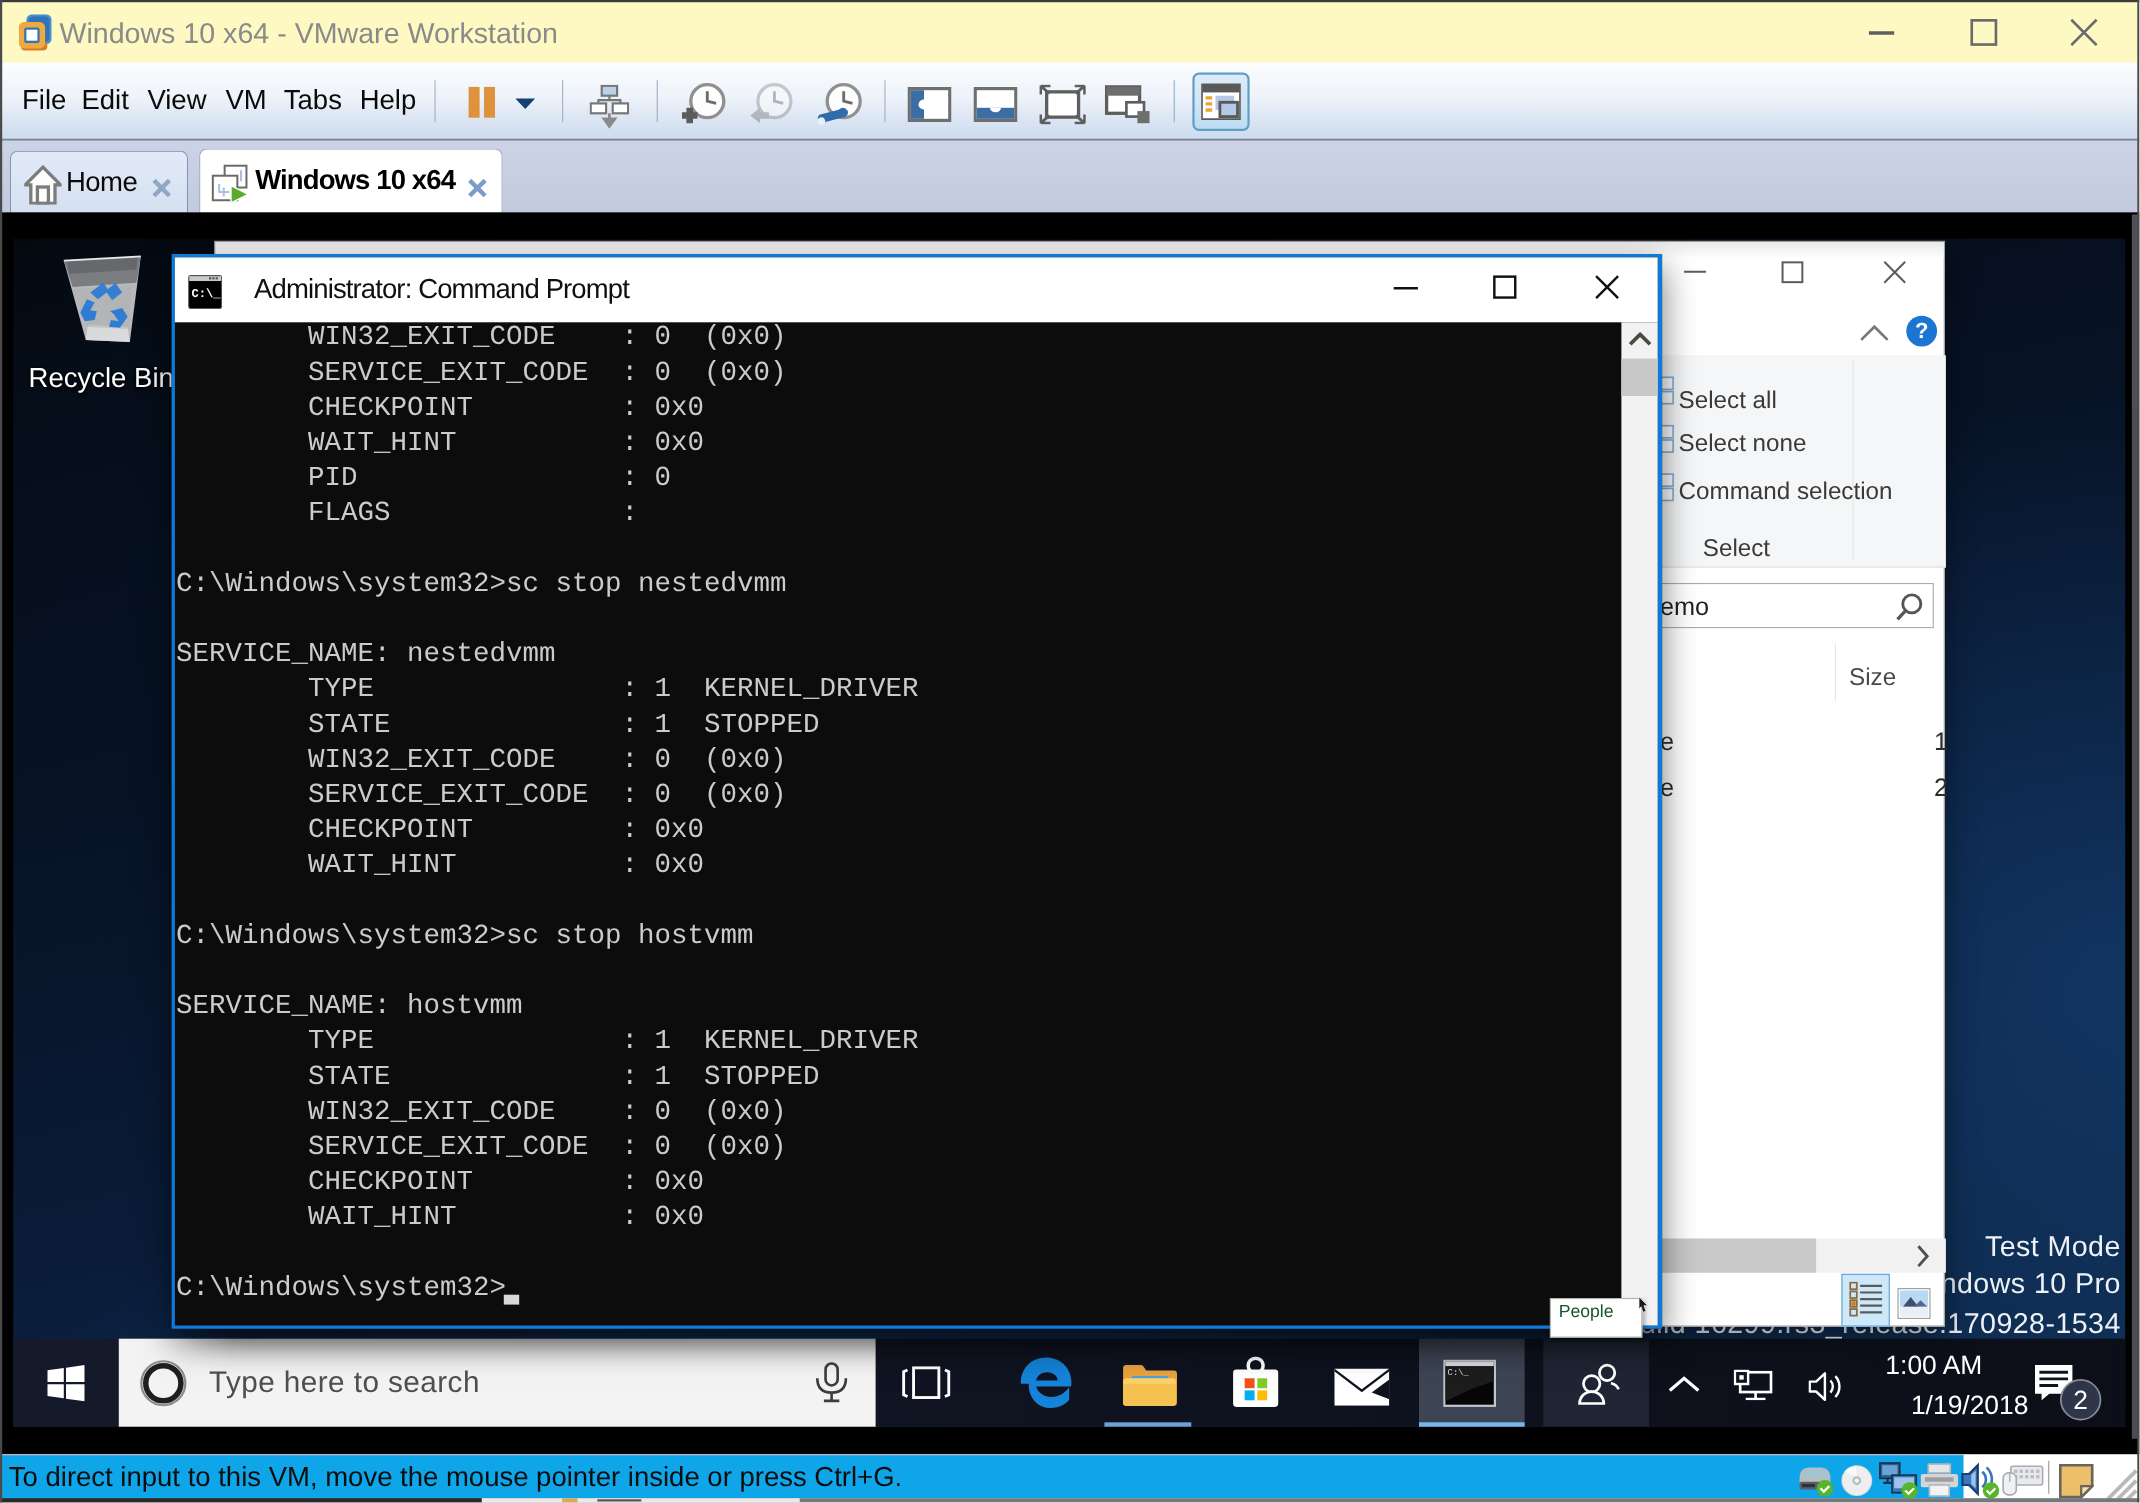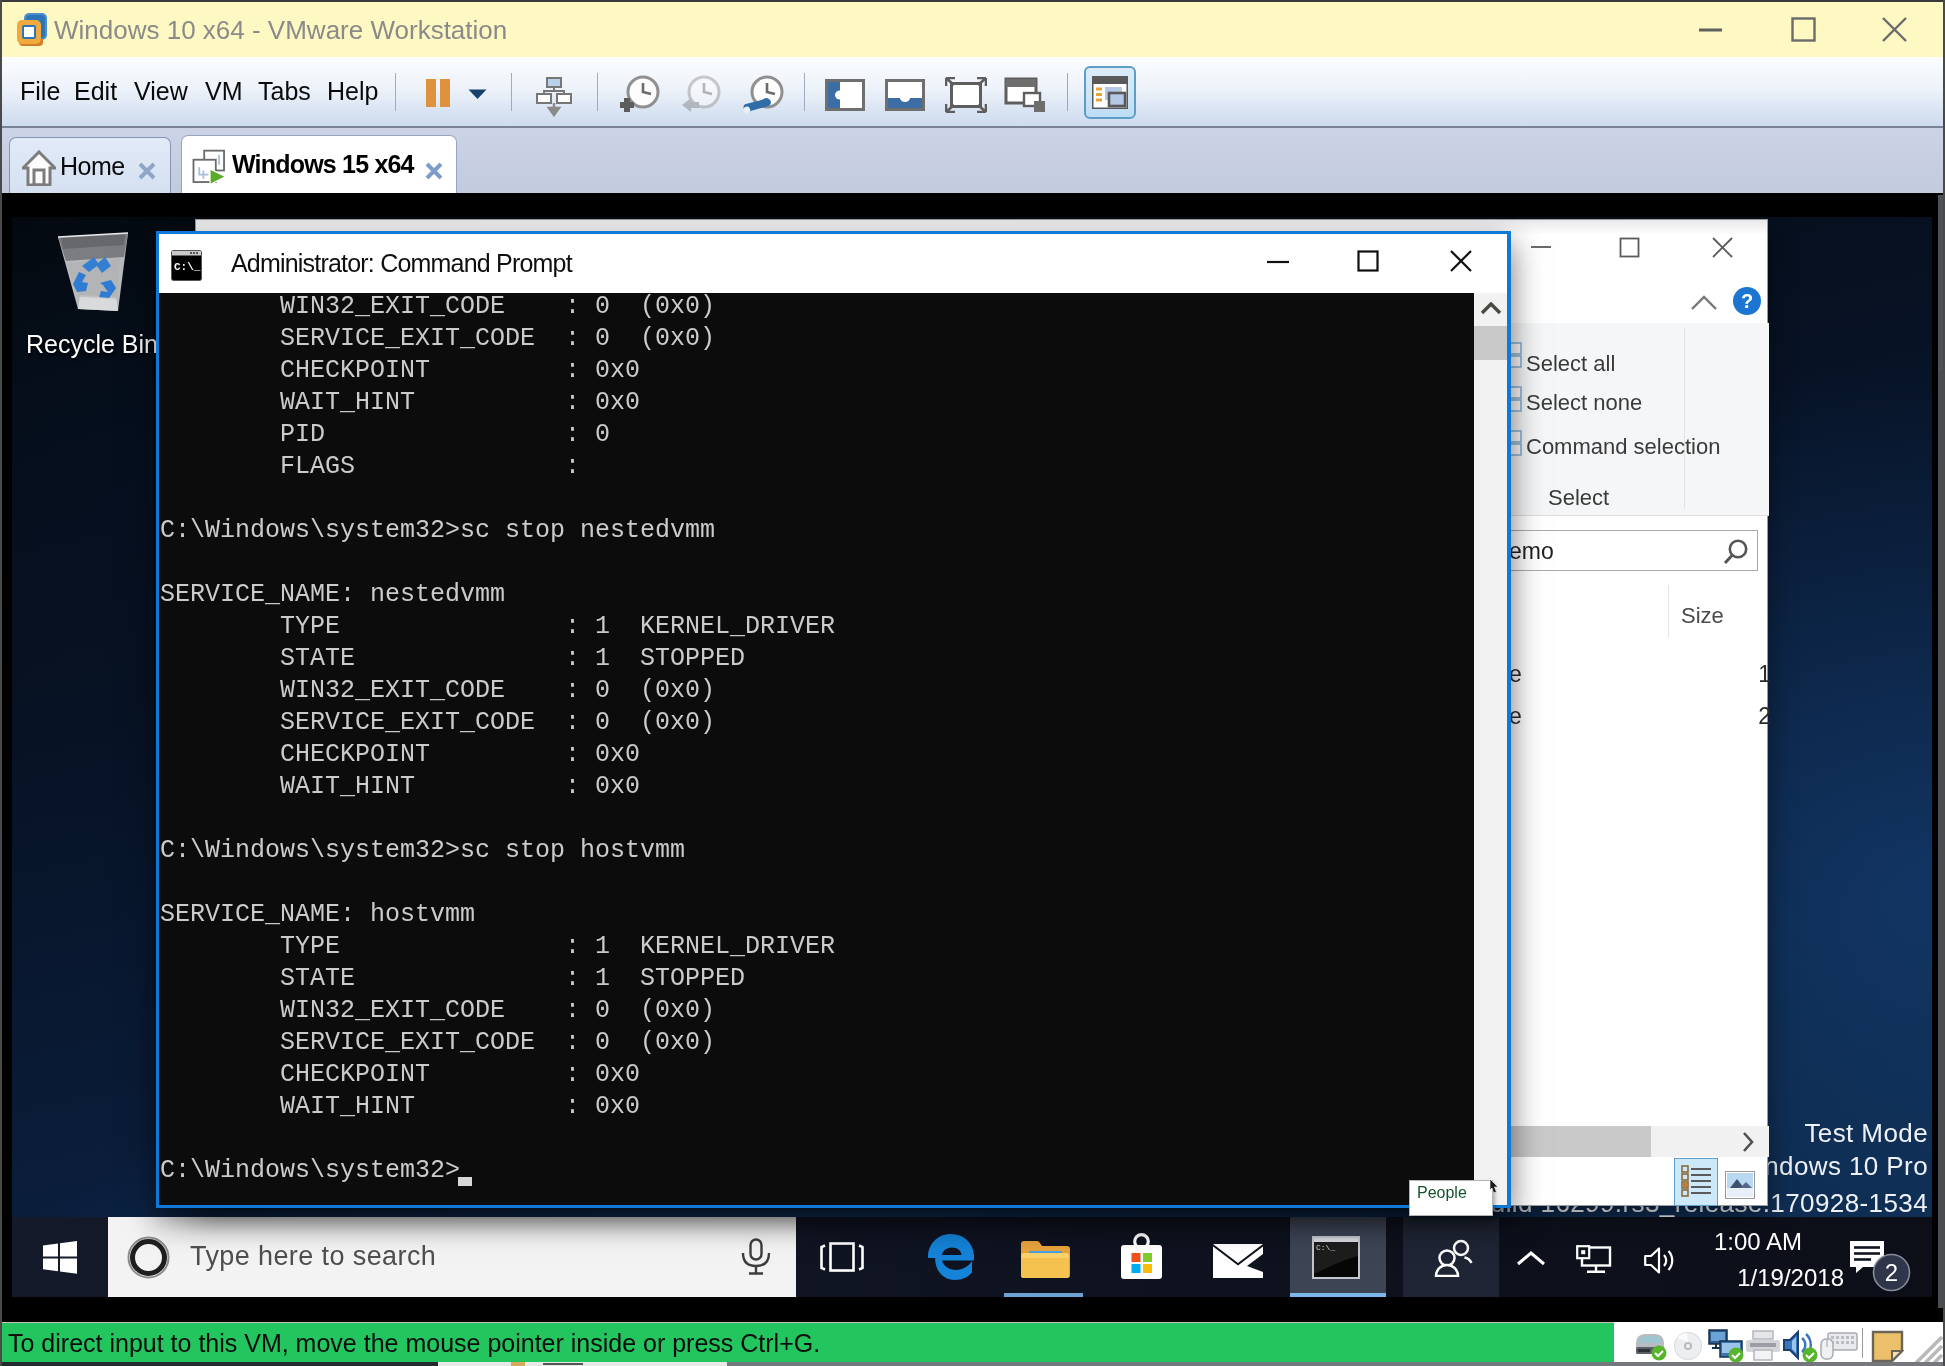--- a/index.html
+++ b/index.html
@@ -40,21 +40,21 @@
     border:3px solid #1078d7;border-right-width:4px;background:#0c0c0c;
     box-shadow:0 12px 30px rgba(0,0,0,.55);}
   #cmdtitle{left:0;top:0;right:0;height:59px;background:#fff;}
   #cmdtext{left:1px;top:57px;margin:0;font-family:"Liberation Mono",monospace;
     font-size:25px;line-height:32px;color:#cbcbcb;}
   #cmdscroll{right:0;top:59px;width:33px;bottom:0;background:#f2f2f2;}
   
   #taskbar{left:12px;top:1024px;width:1920px;height:80px;
     background:linear-gradient(90deg,#151a2a 0%,#0f1320 55%,#0c0f18 100%);}
   
-  #statusbar{left:0;top:1322px;width:1614px;height:40px;background:#22c55e;border-top:1px solid #c2c2c2;box-sizing:border-box;padding-left:47px;}
+  #statusbar{left:0;top:1322px;width:1785px;height:40px;background:#0ea5e9;border-top:1px solid #c2c2c2;box-sizing:border-box;padding-left:47px;}
   #statustext{left:8px;top:6px;font-size:25px;color:#0d0d0d;white-space:nowrap;}
   #bottomsliver{left:0;top:1362px;width:1945px;height:4px;background:#74787c;}
 </style>
 </head>
 <body>
 
 <div class="abs" style="left:0;top:0;width:1945px;height:2px;background:#3a3a3a;z-index:50"></div>
 <div class="abs" style="left:0;top:0;width:2px;height:1366px;background:#4a4a4a;z-index:50"></div>
 <div class="abs" style="left:1943px;top:0;width:2px;height:1366px;background:#4a4a4a;z-index:50"></div>
 
@@ -180,21 +180,21 @@
       <path d="M2,2 L16,16 M16,2 L2,16" stroke="#8fa7c6" stroke-width="4"></path>
     </svg>
   </div>
   <div id="activetab">
     <svg class="abs" style="left:9px;top:13px" width="38" height="38" viewBox="0 0 46 46">
       <rect x="16" y="2" width="24" height="24" fill="#fff" stroke="#6a6a6a" stroke-width="2.2"></rect>
       <rect x="3" y="13" width="27" height="27" fill="#fff" stroke="#6a6a6a" stroke-width="2.2"></rect>
       <path d="M10,22 L10,31 L21,31 M15,26 L15,36 M34,7 L34,19" stroke="#a9c0dd" stroke-width="2.2" fill="none"></path>
       <path d="M23,24 L42,33.5 L23,43 Z" fill="#5aac28" stroke="#fff" stroke-width="1.5"></path>
     </svg>
-    <span class="abs" style="left:50px;top:14px;font-size:25px;font-weight:bold;color:#000;letter-spacing:-0.8px">Windows 15 x64</span>
+    <span class="abs" style="left:50px;top:14px;font-size:25px;font-weight:bold;color:#000;letter-spacing:-0.8px">Windows 10 x64</span>
     <svg class="abs" style="left:243px;top:26px" width="18" height="18">
       <path d="M2,2 L16,16 M16,2 L2,16" stroke="#7d9cc9" stroke-width="4"></path>
     </svg>
   </div>
 </div>
 
 <div id="vmarea" class="abs">
   <div id="wallpaper" class="abs">
 
     <svg class="abs" style="left:42px;top:12px" width="76" height="86" viewBox="0 0 76 86">

